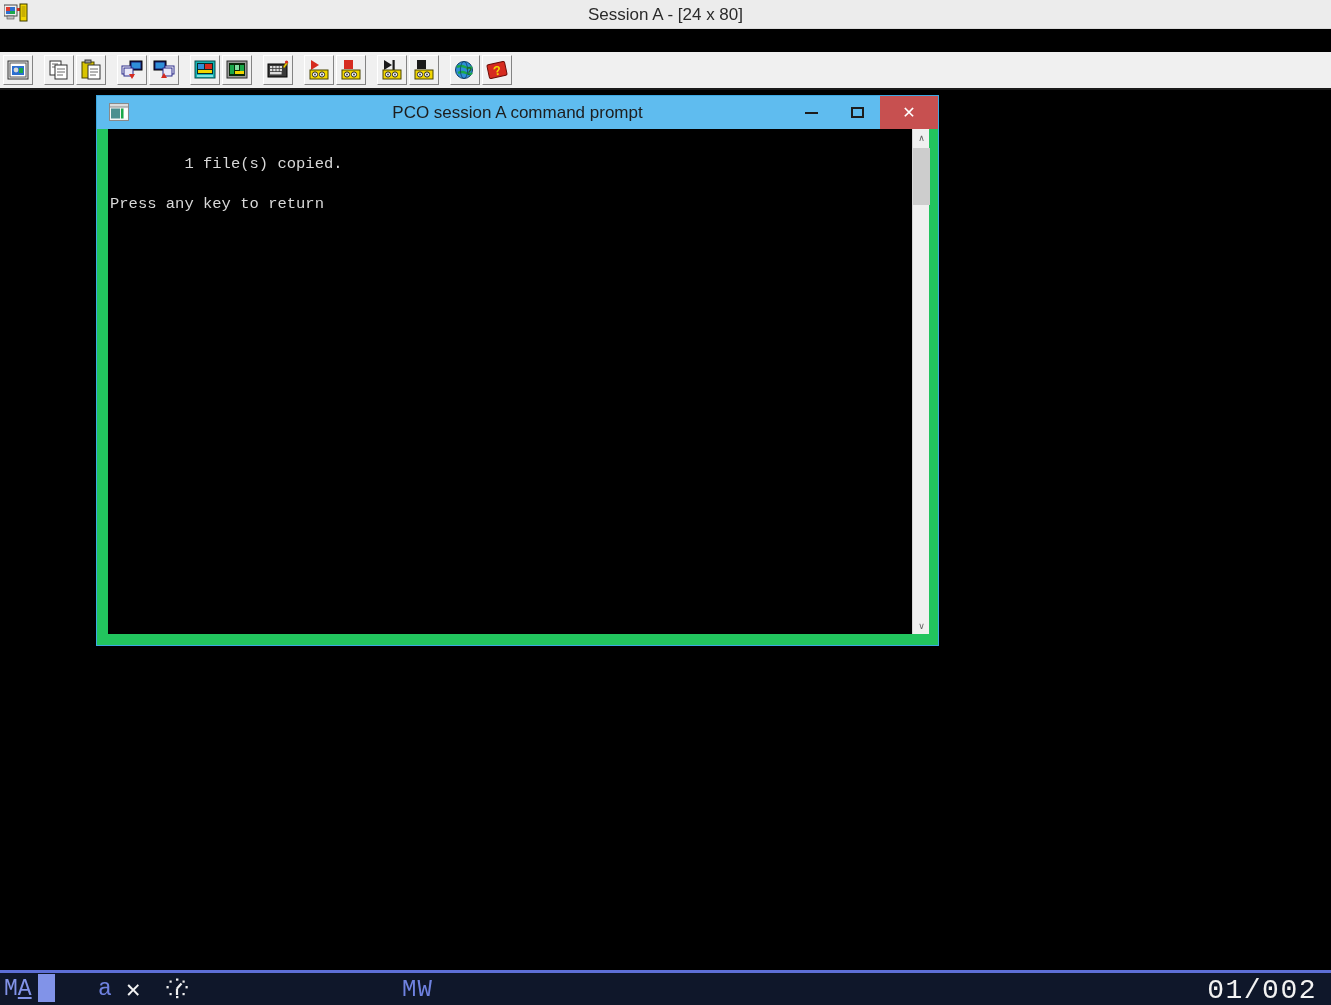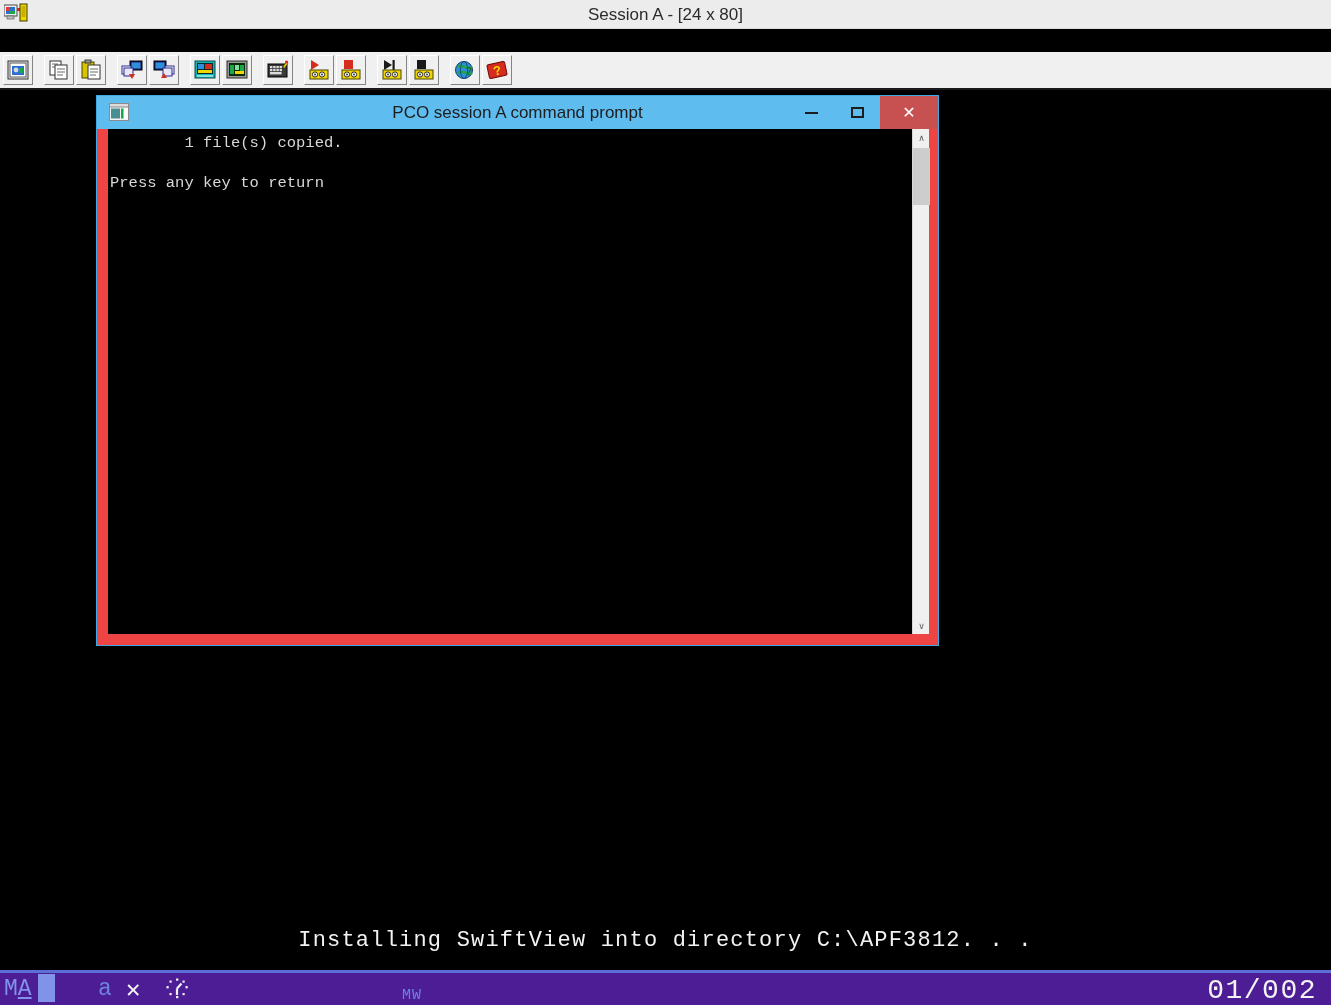--- a/index.html
+++ b/index.html
@@ -65,21 +65,21 @@
   
   .terminal {
     position: absolute; left: 0; top: 90px; width: 1331px; height: 915px;
     background: #000;
   }
 
   
   .inner-window {
     position: absolute; left: 96px; top: 5px;
     width: 843px; height: 551px;
-    background: #ef4444;
+    background: #22c55e;
     border: 1px solid #3da8e3;
   }
   .iw-titlebar {
     position: relative; width: 100%; height: 33px;
     background: #5fbcef;
   }
   .iw-icon {
     position: absolute; left: 12px; top: 7px; width: 20px; height: 18px;
   }
   .iw-title {
@@ -110,20 +110,21 @@
   }
   .console-text {
     flex: 1;
     color: #d8d8d8;
     font-family: "Liberation Mono", "DejaVu Sans Mono", monospace;
     font-size: 15.5px;
     line-height: 20px;
     white-space: pre;
     padding: 4px 0 0 2px;
     overflow: hidden;
+    margin-top: 21px;
   }
 
   
   .scrollbar {
     width: 17px; height: 100%;
     background: #f0f0f0;
     border-left: 1px solid #d8d8d8;
     position: relative;
     display: flex; flex-direction: column; justify-content: space-between;
   }
@@ -149,21 +150,21 @@
     white-space: pre;
   }
 
   
   .oia-rule {
     position: absolute; left: 0; top: 970px; width: 1331px; height: 3px;
     background: #5d6fd6;
   }
   .oia {
     position: absolute; left: 0; top: 973px; width: 1331px; height: 32px;
-    background: #4c1d95;
+    background: #0f172a;
     font-family: "Liberation Mono", "DejaVu Sans Mono", monospace;
   }
   .oia-mode {
     position: absolute; left: 4px; top: 3px;
     font-size: 23px; color: #8193e8; letter-spacing: 0px;
     white-space: pre;
   }
   .oia-mode u { text-decoration: underline; }
   .oia-cursorblock {
     position: absolute; left: 38px; top: 1px;
@@ -174,22 +175,22 @@
     font-size: 23px; color: #6f82e0;
   }
   .oia-x {
     position: absolute; left: 126px; top: 2px;
     font-size: 24px; color: #f4f4f4; font-weight: bold;
   }
   .oia-clock {
     position: absolute; left: 164px; top: 5px; width: 27px; height: 24px;
   }
   .oia-mw {
-    position: absolute; left: 402px; top: 14px;
-    font-size: 15px; color: #6f82e0; letter-spacing: 1px;
+    position: absolute; left: 402px; top: 3px;
+    font-size: 24px; color: #6f82e0; letter-spacing: 1px;
   }
   .oia-pos {
     position: absolute; right: 14px; top: 2px;
     font-size: 28px; color: #f2f2f2; letter-spacing: 1.5px;
   }
 </style>
 </head>
 <body>
 
 <div id="app">
@@ -453,21 +454,20 @@
           <div class="sb-arrow">∧</div>
           <div class="sb-track">
             <div class="sb-thumb"></div>
           </div>
           <div class="sb-arrow">∨</div>
         </div>
       </div>
 
     </div>
 
-    <div class="term-msg">Installing SwiftView into directory C:\APF3812. . .</div>
   </div>
 
   <div class="oia-rule"></div>
   <div class="oia">
     <div class="oia-mode"><span>M</span><u>A</u></div>
     <div class="oia-cursorblock"></div>
     <div class="oia-a">a</div>
     <div class="oia-x">✕</div>
     <div class="oia-clock">
       <svg width="27" height="24" viewBox="0 0 27 24">

